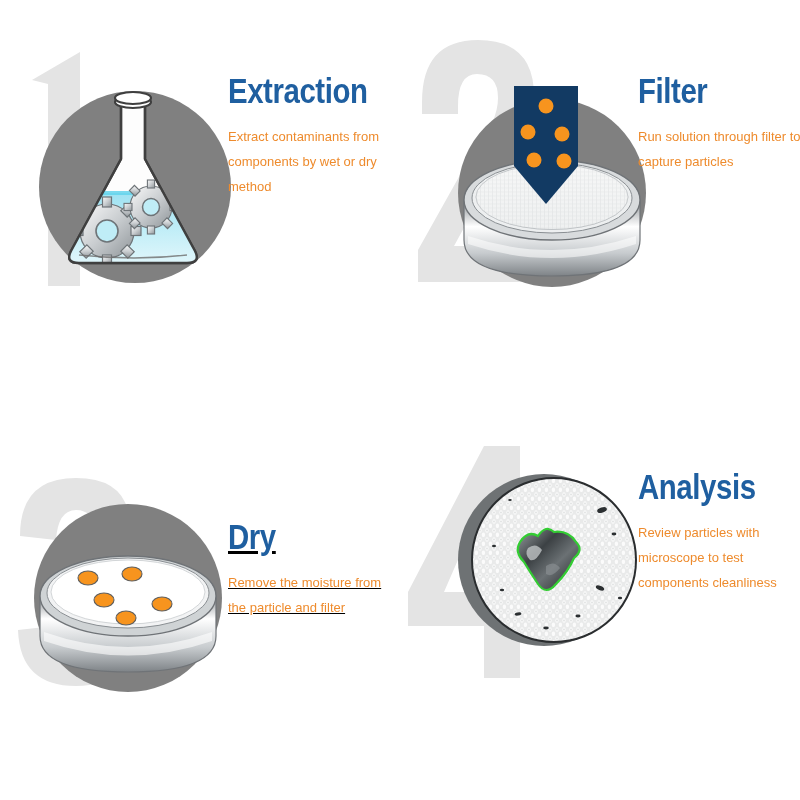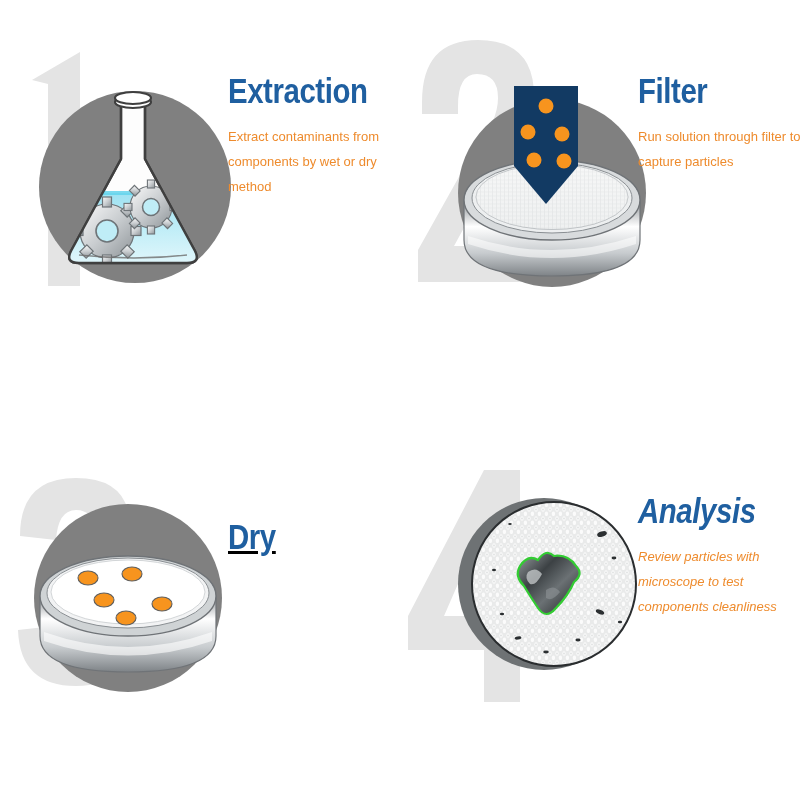--- a/index.html
+++ b/index.html
@@ -22,21 +22,21 @@
 
   
   .panel {
     position: absolute;
     width: 400px;
     height: 400px;
   }
   .panel-1 { left: 0;   top: 0;   }
   .panel-2 { left: 400px; top: 0; text-decoration: underline; }
   .panel-3 { left: 0;   top: 400px; }
-  .panel-4 { left: 400px; top: 400px; font-style: italic; }
+  .panel-4 { left: 400px; top: 376px; }
 
   
   .ghost-number {
     position: absolute;
     left: 10px;
     top: 18px;
     width: 150px;
     height: 300px;
     pointer-events: none;
   }
@@ -275,20 +275,21 @@
           <ellipse cx="134" cy="126" rx="10" ry="7" fill="#F7941E" stroke="#5E5E5E" stroke-width="1.1"></ellipse>
           <ellipse cx="98" cy="140" rx="10" ry="7" fill="#F7941E" stroke="#5E5E5E" stroke-width="1.1"></ellipse>
         </g>
 
         <path d="M16 154 Q100 184 184 154 L184 163 Q100 192 16 163 Z" fill="#ffffff" opacity="0.6"></path>
       </svg>
     </div>
 
     <div class="text-col">
       <p class="step-title">Dry</p>
+      <p class="step-desc">Remove the moisture from the particle and filter</p>
     </div>
   </div>
 
   <div class="panel panel-4">
 
     <div class="ghost-number">
       <svg viewBox="0 0 150 300" aria-hidden="true">
         <path d="M84 30 L120 30 L120 176 L142 176 L142 210 L120 210 L120 262 L84 262 L84 210 L8 210 L8 176 Z
                  M84 176 L84 84 L44 176 Z" fill="#E4E4E4" fill-rule="evenodd"></path>
       </svg>

